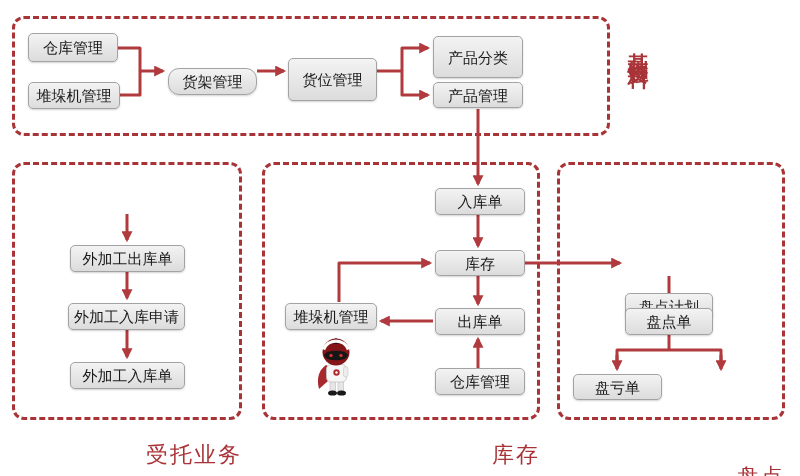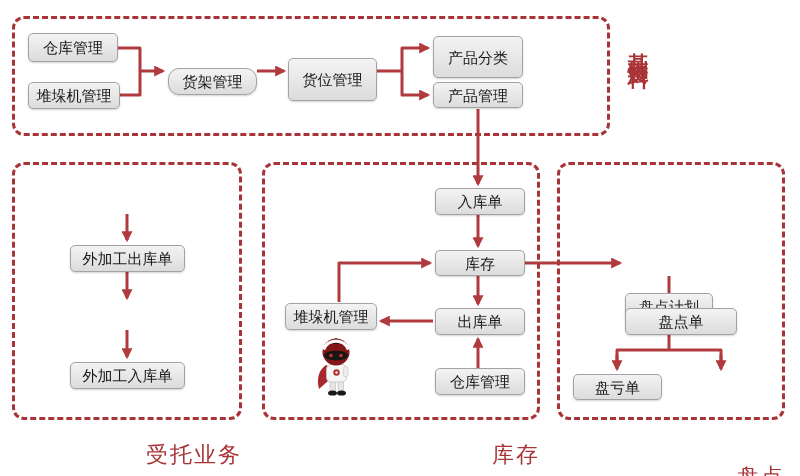--- a/index.html
+++ b/index.html
@@ -93,30 +93,31 @@
   </svg>
 
   <div class="node" style="left:28px;top:33px;width:90px;height:29px;">仓库管理</div>
   <div class="node" style="left:28px;top:82px;width:92px;height:27px;">堆垛机管理</div>
   <div class="node" style="left:168px;top:68px;width:89px;height:27px;border-radius:11px;">货架管理</div>
   <div class="node" style="left:288px;top:58px;width:89px;height:43px;">货位管理</div>
   <div class="node" style="left:433px;top:36px;width:90px;height:42px;">产品分类</div>
   <div class="node" style="left:433px;top:82px;width:90px;height:26px;">产品管理</div>
 
   <div class="node" style="left:70px;top:245px;width:115px;height:27px;">外加工出库单</div>
+  <div class="node" style="left:68px;top:303px;width:117px;height:27px;">外加工入库申请</div>
   <div class="node" style="left:70px;top:362px;width:115px;height:27px;">外加工入库单</div>
 
   <div class="node" style="left:435px;top:188px;width:90px;height:27px;">入库单</div>
   <div class="node" style="left:435px;top:250px;width:90px;height:26px;">库存</div>
   <div class="node" style="left:435px;top:308px;width:90px;height:27px;">出库单</div>
   <div class="node" style="left:435px;top:368px;width:90px;height:27px;">仓库管理</div>
   <div class="node" style="left:285px;top:303px;width:92px;height:27px;">堆垛机管理</div>
 
   <div class="node" style="left:625px;top:249px;width:88px;height:27px;margin-top:44px;">盘点计划</div>
-  <div class="node" style="left:625px;top:308px;width:112px;height:27px;">盘点单</div>
+  <div class="node" style="left:625px;top:308px;width:88px;height:27px;">盘点单</div>
   <div class="node" style="left:573px;top:374px;width:89px;height:26px;">盘亏单</div>
 
   <div class="section-label-vertical" style="left:628px;top:36px;height:95px;">基础资料</div>
   <div class="section-label" style="left:12px;top:440px;width:230px;">受托业务</div>
   <div class="section-label" style="left:262px;top:440px;width:278px;">库存</div>
   <div class="section-label" style="left:557px;top:440px;width:228px;margin-top:22px;">盘点</div>
 
   <svg id="mascot" width="46" height="62" viewBox="0 0 46 62">
 
     <path d="M13,29 Q2,37 6,53 L15,45 Q12,36 15,30 Z" fill="#a8292d"></path>

